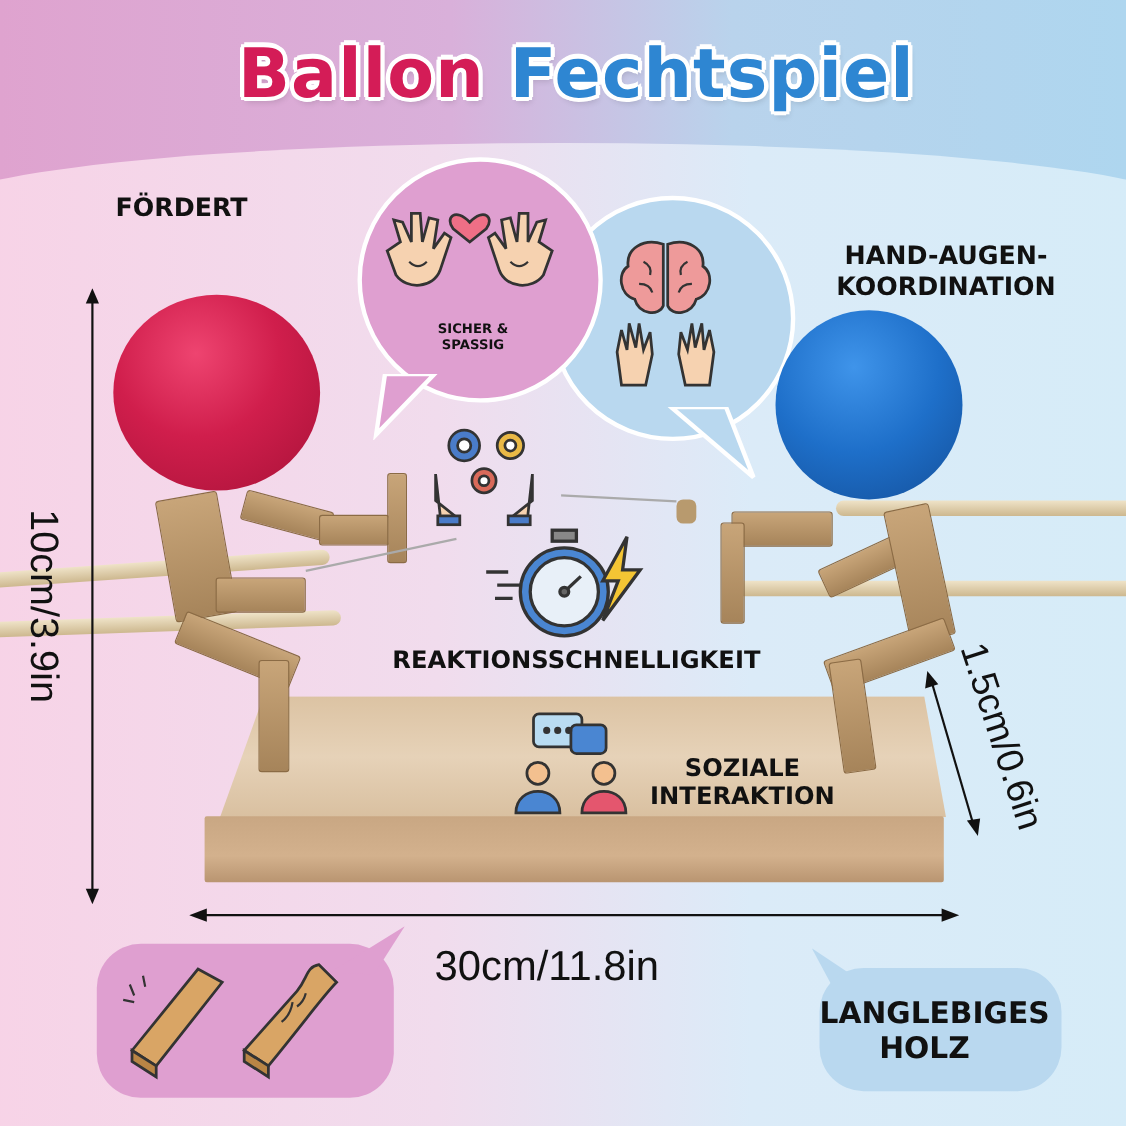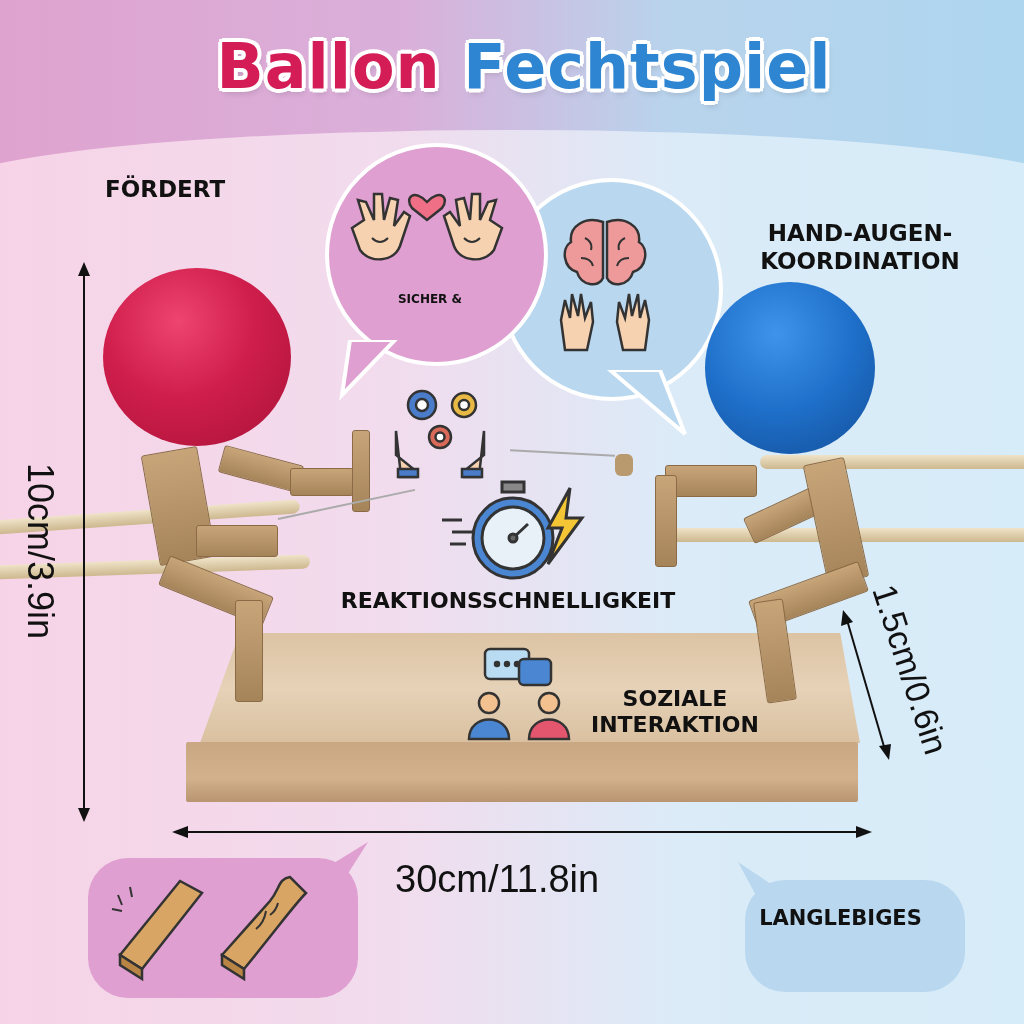--- a/index.html
+++ b/index.html
@@ -80,20 +80,21 @@
       <g stroke="#333" stroke-width="2.5" fill="#f6d2b0">
         <path d="M10 60 l12 -8 l-6 -20 l8 2 l8 18 l0 -26 l8 0 l2 26 l6 -22 l8 2 l-4 26 l10 -14 l6 4 l-10 30 c-6 16 -30 18 -40 4 z"></path>
         <path d="M160 60 l-12 -8 l6 -20 l-8 2 l-8 18 l0 -26 l-8 0 l-2 26 l-6 -22 l-8 2 l4 26 l-10 -14 l-6 4 l10 30 c6 16 30 18 40 4 z"></path>
       </g>
       <g stroke="#333" stroke-width="2" fill="none">
         <path d="M30 70 q8 8 16 0 M122 70 q8 8 16 0"></path>
       </g>
     </svg>
     <div class="label" style="left:340px; top:292px; width:180px; font-size:12px;">
       <div>SICHER &amp;</div>
+      <div>SPASSIG</div>
     </div>
   </div>
 
   <div>
     <div class="board-top"></div>
     <div class="board-front"></div>
   </div>
 
   <div>
     <div class="stick" style="left:-10px; top:510px; width:310px; transform:rotate(-4deg);"></div>
@@ -147,21 +148,21 @@
         <line x1="10" y1="64" x2="26" y2="64"></line>
       <rect x="62" y="2" width="22" height="10" fill="#888"></rect>
       <circle cx="73" cy="58" r="40" fill="#4a86d2"></circle>
       <circle cx="73" cy="58" r="31" fill="#e8f0f8"></circle>
       <line x1="73" y1="58" x2="88" y2="44"></line>
       <circle cx="73" cy="58" r="4" fill="#666"></circle>
       <path d="M130 8 L108 48 L122 48 L108 84 L142 38 L126 38 Z" fill="#f4c534"></path>
     </g>
   </svg>
 
-  <div class="label" style="left:308px; top:588px; width:400px; font-size:22px;">REAKTIONSSCHNELLIGKEIT</div>
+  <div class="label" style="left:324px; top:588px; width:400px; font-size:22px;">REAKTIONSSCHNELLIGKEIT</div>
 
   <svg style="position:absolute; left:465px; top:645px;" width="110" height="100">
     <g stroke="#333" stroke-width="2.5">
       <rect x="20" y="4" width="44" height="30" rx="5" fill="#b9dcf2"></rect>
       <rect x="54" y="14" width="32" height="26" rx="5" fill="#4a86d2"></rect>
       <circle cx="32" cy="19" r="2" fill="#333"></circle>
         <circle cx="42" cy="19" r="2" fill="#333"></circle>
         <circle cx="52" cy="19" r="2" fill="#333"></circle>
       <circle cx="24" cy="58" r="10" fill="#f3c08f"></circle>
       <path d="M4 94 c0 -26 40 -26 40 0 z" fill="#4a86d2"></path>
@@ -212,17 +213,18 @@
         <path d="M146 64 q8 -6 10 -18 M160 50 q6 -4 8 -12"></path>
       </g>
     </svg>
   </div>
 
   <div>
     <svg style="position:absolute; left:738px; top:862px;" width="70" height="60">
       <polygon points="0,0 60,40 30,56" fill="#b9d8ef"></polygon>
     </svg>
     <div style="position:absolute; left:745px; top:880px; width:220px; height:112px; background:#b9d8ef; border-radius:40px;"></div>
-    <div class="label" style="left:745px; top:906px; width:191px; font-size:21px;">
+    <div class="label" style="left:745px; top:906px; width:191px; font-size:27px;">
       <div>LANGLEBIGES</div>
+      <div>HOLZ</div>
     </div>
   </div>
 </div>
 
 </body></html>

